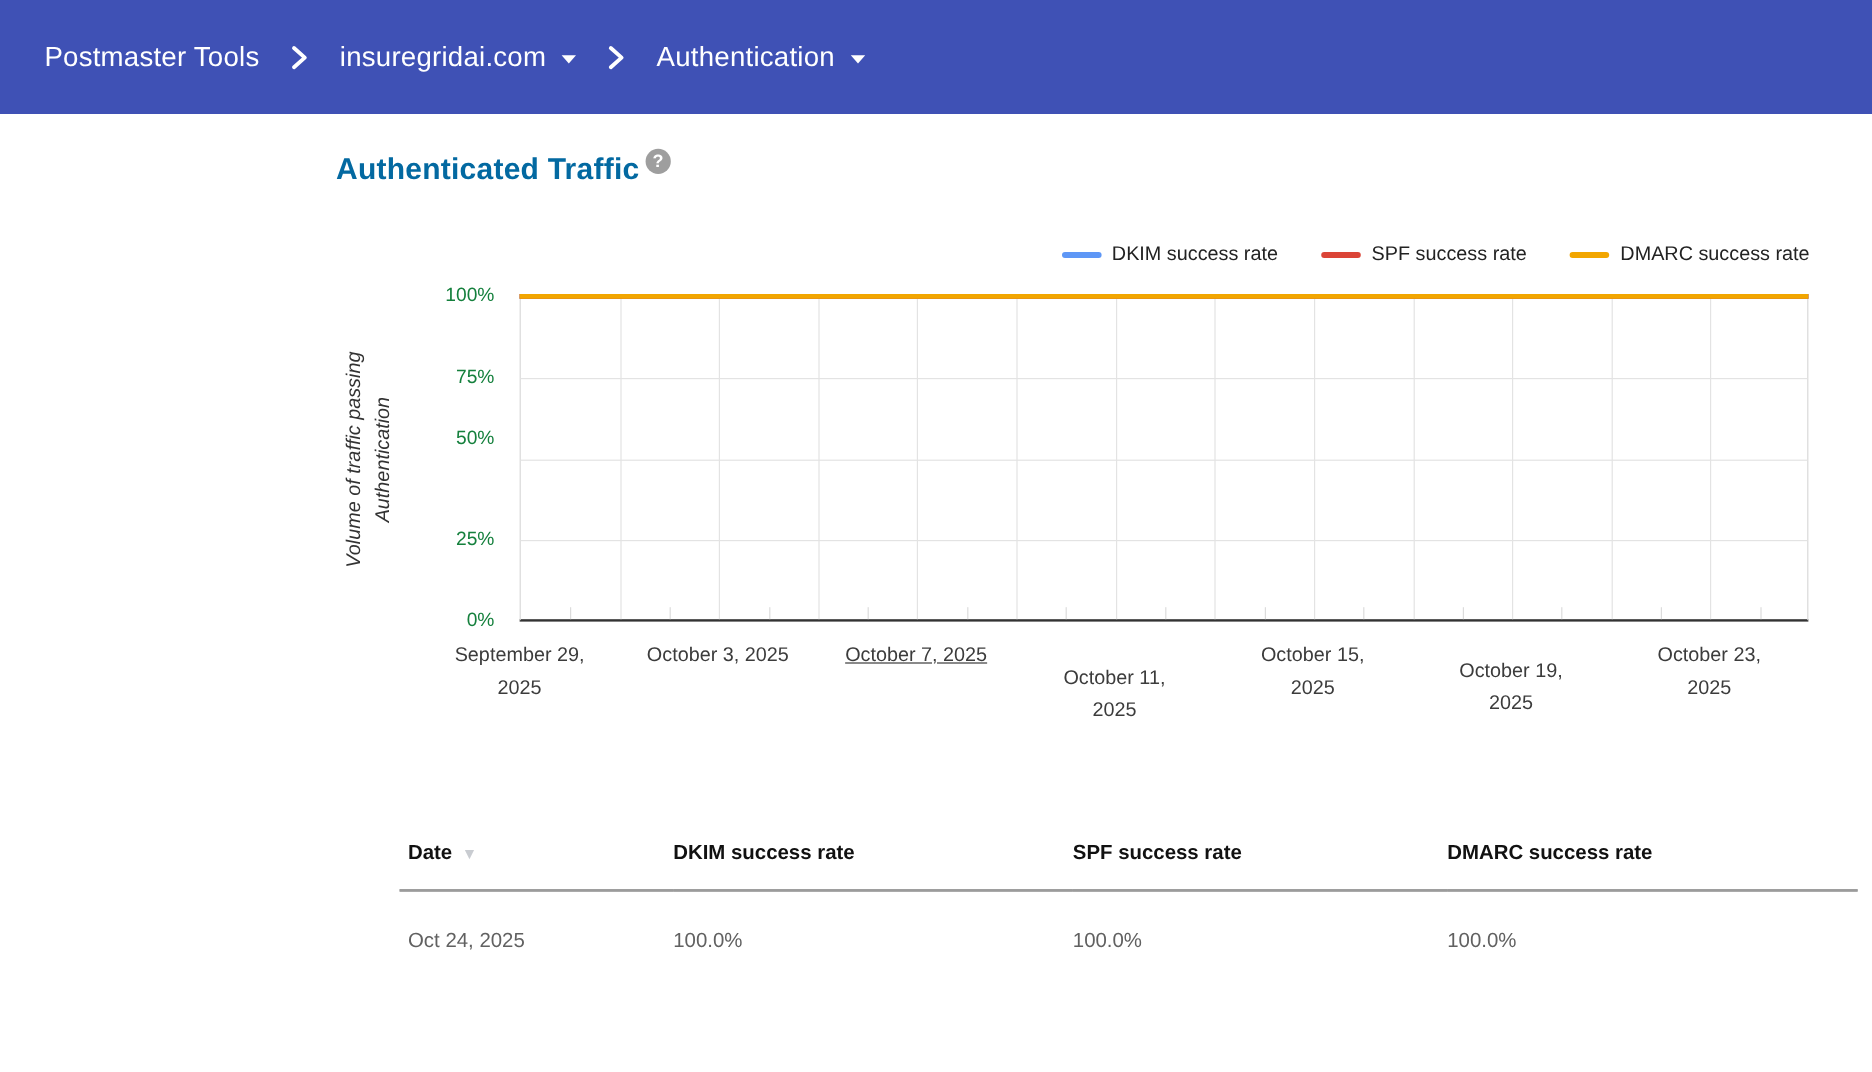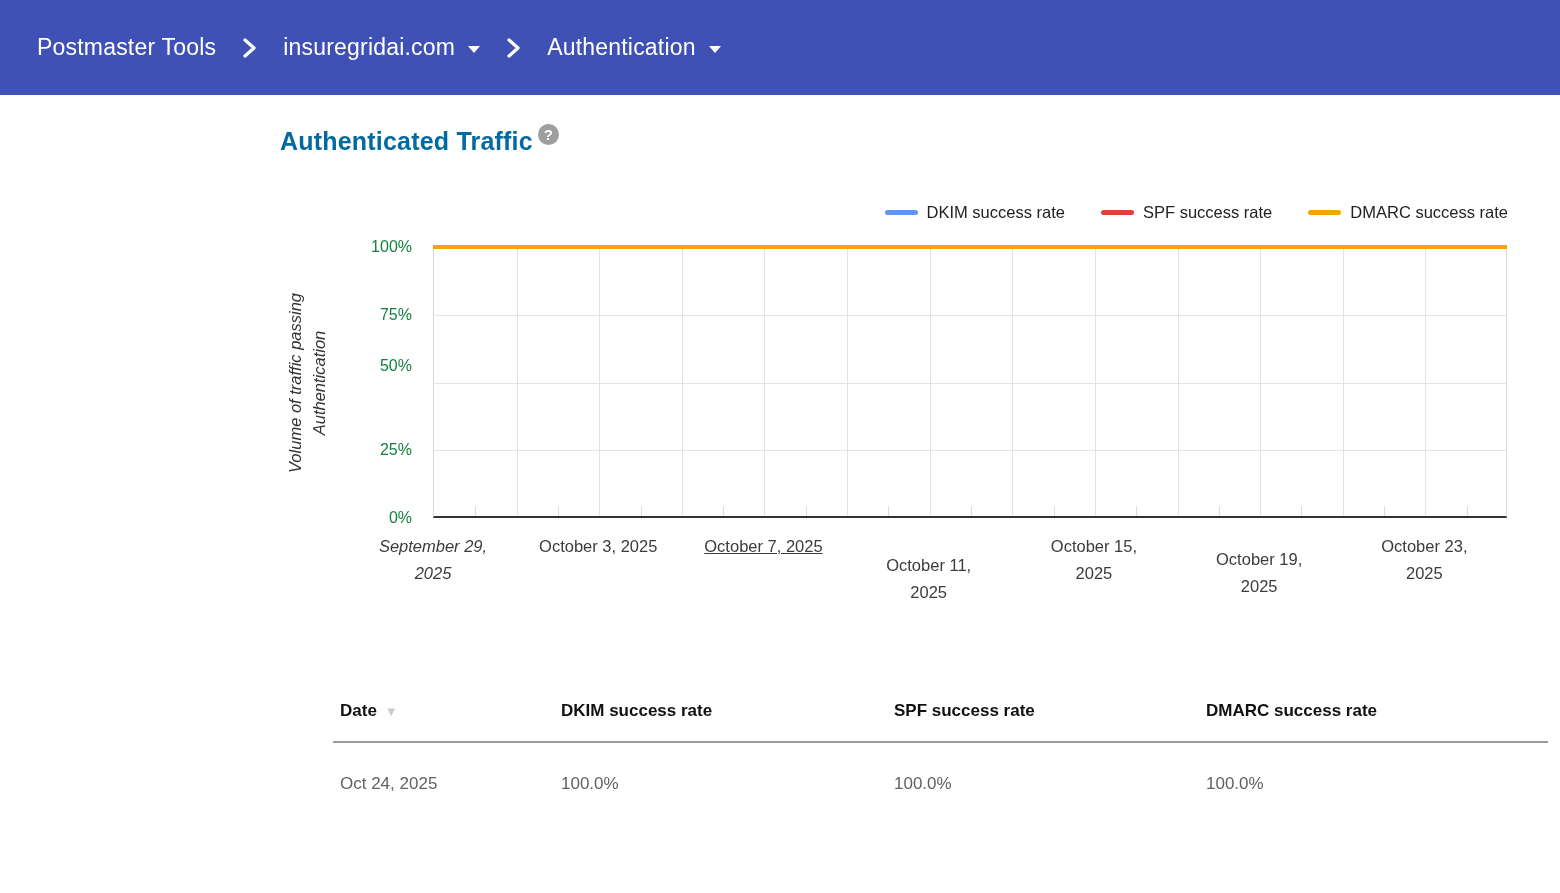--- a/index.html
+++ b/index.html
@@ -140,21 +140,21 @@
     </div>
   <div id="axis-layer">
       <div class="series-line" style="left: 433px; width: 1074px; top: 245px; background: rgb(94, 151, 246);"></div>
       <div class="series-line" style="left: 433px; width: 1074px; top: 245px; background: rgb(219, 68, 55);"></div>
       <div class="series-line" style="left: 433px; width: 1074px; top: 245px; background: rgb(242, 166, 0);"></div>
       <div class="ytick" style="left: 332px; top: 518px;">0%</div>
       <div class="ytick" style="left: 332px; top: 450.25px;">25%</div>
       <div class="ytick" style="left: 332px; top: 366px;">50%</div>
       <div class="ytick" style="left: 332px; top: 314.75px; text-align: right;">75%</div>
       <div class="ytick" style="left: 332px; top: 247px;">100%</div>
-      <div class="xlab" style="left: 348px; top: 533px; font-style: italic;">September 29,
+      <div class="xlab" style="left: 348px; top: 533px;">September 29,
 2025</div>
       <div class="xlab" style="left: 513.231px; top: 533px;">October 3, 2025</div>
       <div class="xlab" style="left: 678.462px; top: 533px; text-decoration: underline;">October 7, 2025</div>
       <div class="xlab" style="left: 843.692px; top: 552px;">October 11,
 2025</div>
       <div class="xlab" style="left: 1008.92px; top: 533px;">October 15,
 2025</div>
       <div class="xlab" style="left: 1174.15px; top: 546px;">October 19,
 2025</div>
       <div class="xlab" style="left: 1339.38px; top: 533px;">October 23,

